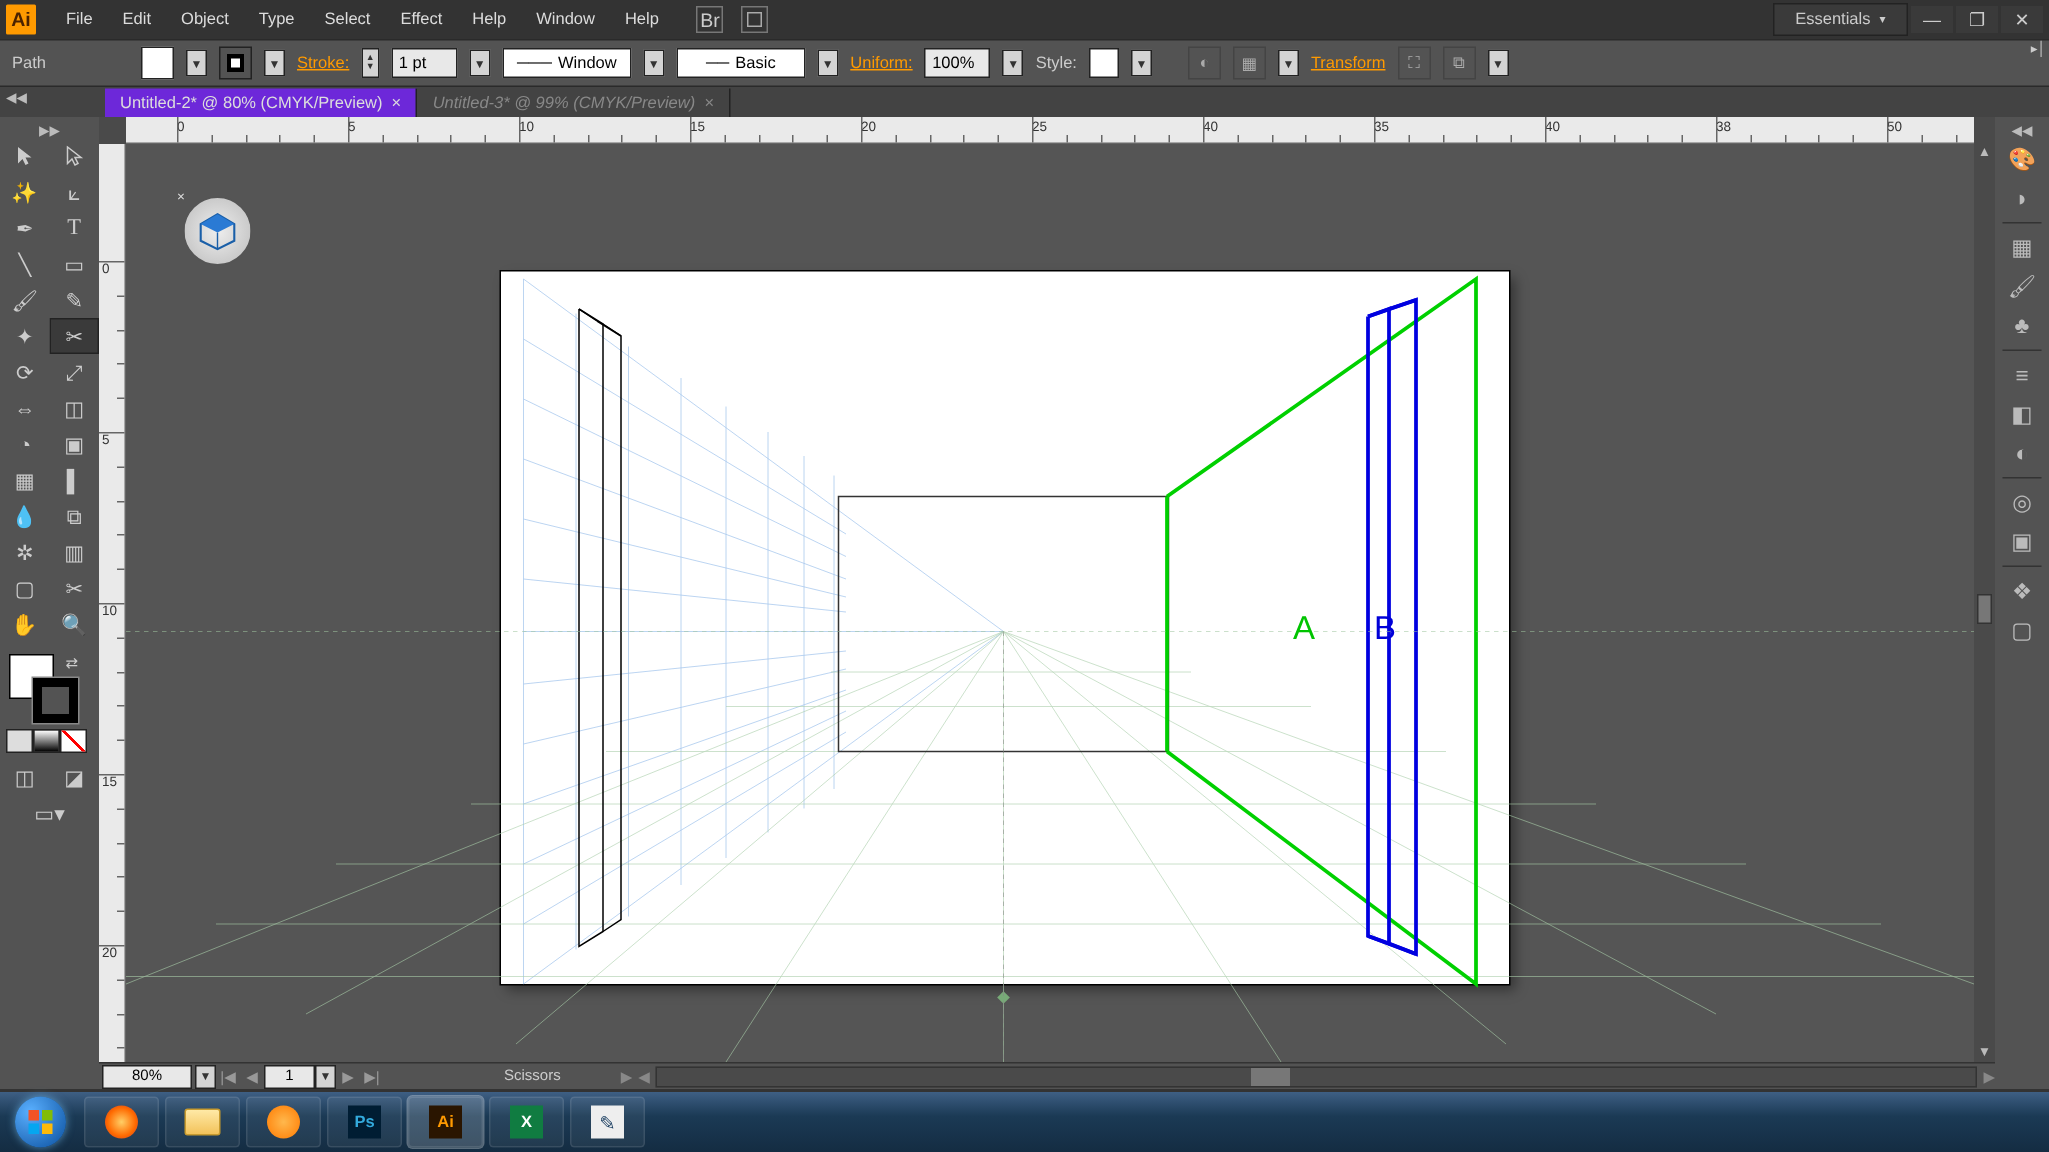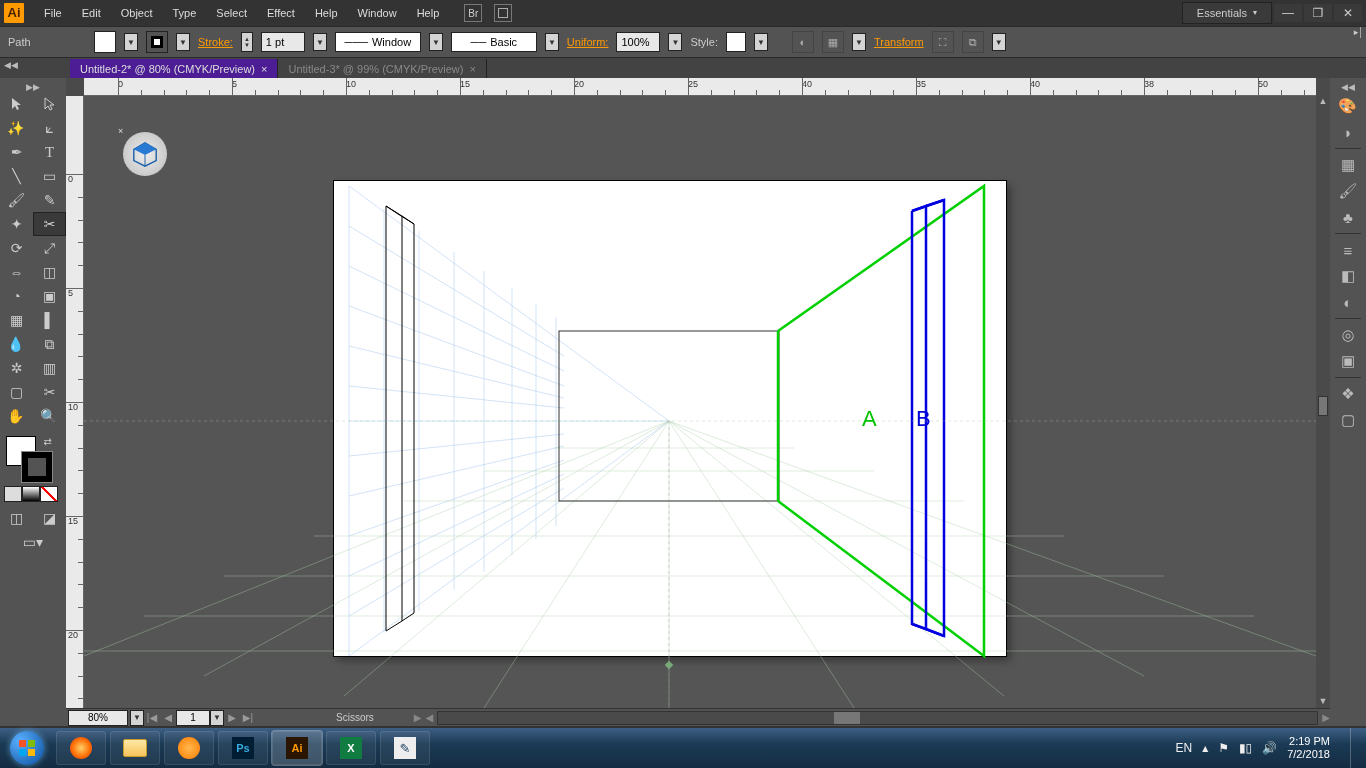--- a/index.html
+++ b/index.html
@@ -22,22 +22,22 @@
 .swatch { width:22px; height:22px; border:1px solid #222; display:flex; align-items:center; justify-content:center; }
 .dropdown { height:20px; background:#e8e8e8; border:1px solid #222; color:#000; display:flex; align-items:center; padding:0 4px; gap:4px; font-size:11px; }
 .dd-arrow { width:14px; height:18px; background:#d4d4d4; border:1px solid #222; display:flex; align-items:center; justify-content:center; color:#333; font-size:8px; }
 .icon-btn { width:22px; height:22px; border:1px solid #444; display:flex; align-items:center; justify-content:center; color:#aaa; }
 #optbar-collapse { position:absolute; right:2px; top:0; font-size:9px; color:#ccc; }
 
 
 #tabbar { height:20px; background:#434343; display:flex; align-items:flex-end; padding-left:70px; position:relative; }
 #tabbar .expand { position:absolute; left:4px; top:2px; font-size:9px; color:#bbb; }
 .doc-tab { height:19px; padding:0 10px; display:flex; align-items:center; gap:6px; color:#ddd; font-size:11px; border-right:1px solid #222; }
-.doc-tab.active { background:#4c1d95; }
-.doc-tab.inactive { color:#888; }
+.doc-tab.active { background:#6d28d9; }
+.doc-tab.inactive { color:#888;font-style:italic; }
 .tab-x { font-size:11px; }
 
 
 #main { display:flex; height:648px; }
 
 
 #toolbox { width:66px; background:#535353; display:flex; flex-direction:column; padding-top:4px; }
 #toolbox .expand { font-size:9px; color:#bbb; text-align:center; height:10px; }
 .tool-row { display:flex; }
 .tool { width:33px; height:24px; display:flex; align-items:center; justify-content:center; color:#ccc; font-size:14px; position:relative; }
@@ -105,21 +105,21 @@
   <div class="menu-item">File</div>
   <div class="menu-item">Edit</div>
   <div class="menu-item">Object</div>
   <div class="menu-item">Type</div>
   <div class="menu-item">Select</div>
   <div class="menu-item">Effect</div>
   <div class="menu-item">Help</div>
   <div class="menu-item">Window</div>
   <div class="menu-item">Help</div>
   <div class="squares">
-    <div class="sq-icon" style="font-size:10px;color:#ccc">Br</div>
+    <div class="sq-icon" style="font-size:13px;color:#ccc">Br</div>
     <div class="sq-icon">
         <div style="width:10px;height:10px;border:1px solid #aaa"></div>
       </div>
   </div>
   <div id="menubar-right">
     <div id="workspace-switch">
       <span>Essentials</span>
         <span style="font-size:8px">▾</span>
     </div>
     <div class="win-btn">—</div>
@@ -531,25 +531,13 @@
   <div class="tb-btn" style="background:rgba(255,255,255,.18);box-shadow:0 0 0 1px rgba(255,255,255,.3)">
       <div style="width:22px;height:22px;background:#2a1500;color:#ff9a00;display:flex;align-items:center;justify-content:center;font-size:11px;font-weight:bold">Ai</div>
     </div>
   <div class="tb-btn">
       <div style="width:22px;height:22px;background:#107c41;color:#fff;display:flex;align-items:center;justify-content:center;font-size:11px;font-weight:bold">X</div>
     </div>
   <div class="tb-btn">
       <div style="width:22px;height:22px;background:#eee;color:#246;display:flex;align-items:center;justify-content:center;font-size:13px">✎</div>
     </div>
 
-  <div class="tb-right">
-    <span class="tray-ic">EN</span>
-    <span class="tray-ic">▴</span>
-    <span class="tray-ic">⚑</span>
-    <span class="tray-ic">▮▯</span>
-    <span class="tray-ic">🔊</span>
-    <div id="clock">
-      <div>2:19 PM</div>
-      <div>7/2/2018</div>
-    </div>
-    <div id="showdesk"></div>
-  </div>
 </div>
 
 </body></html>

